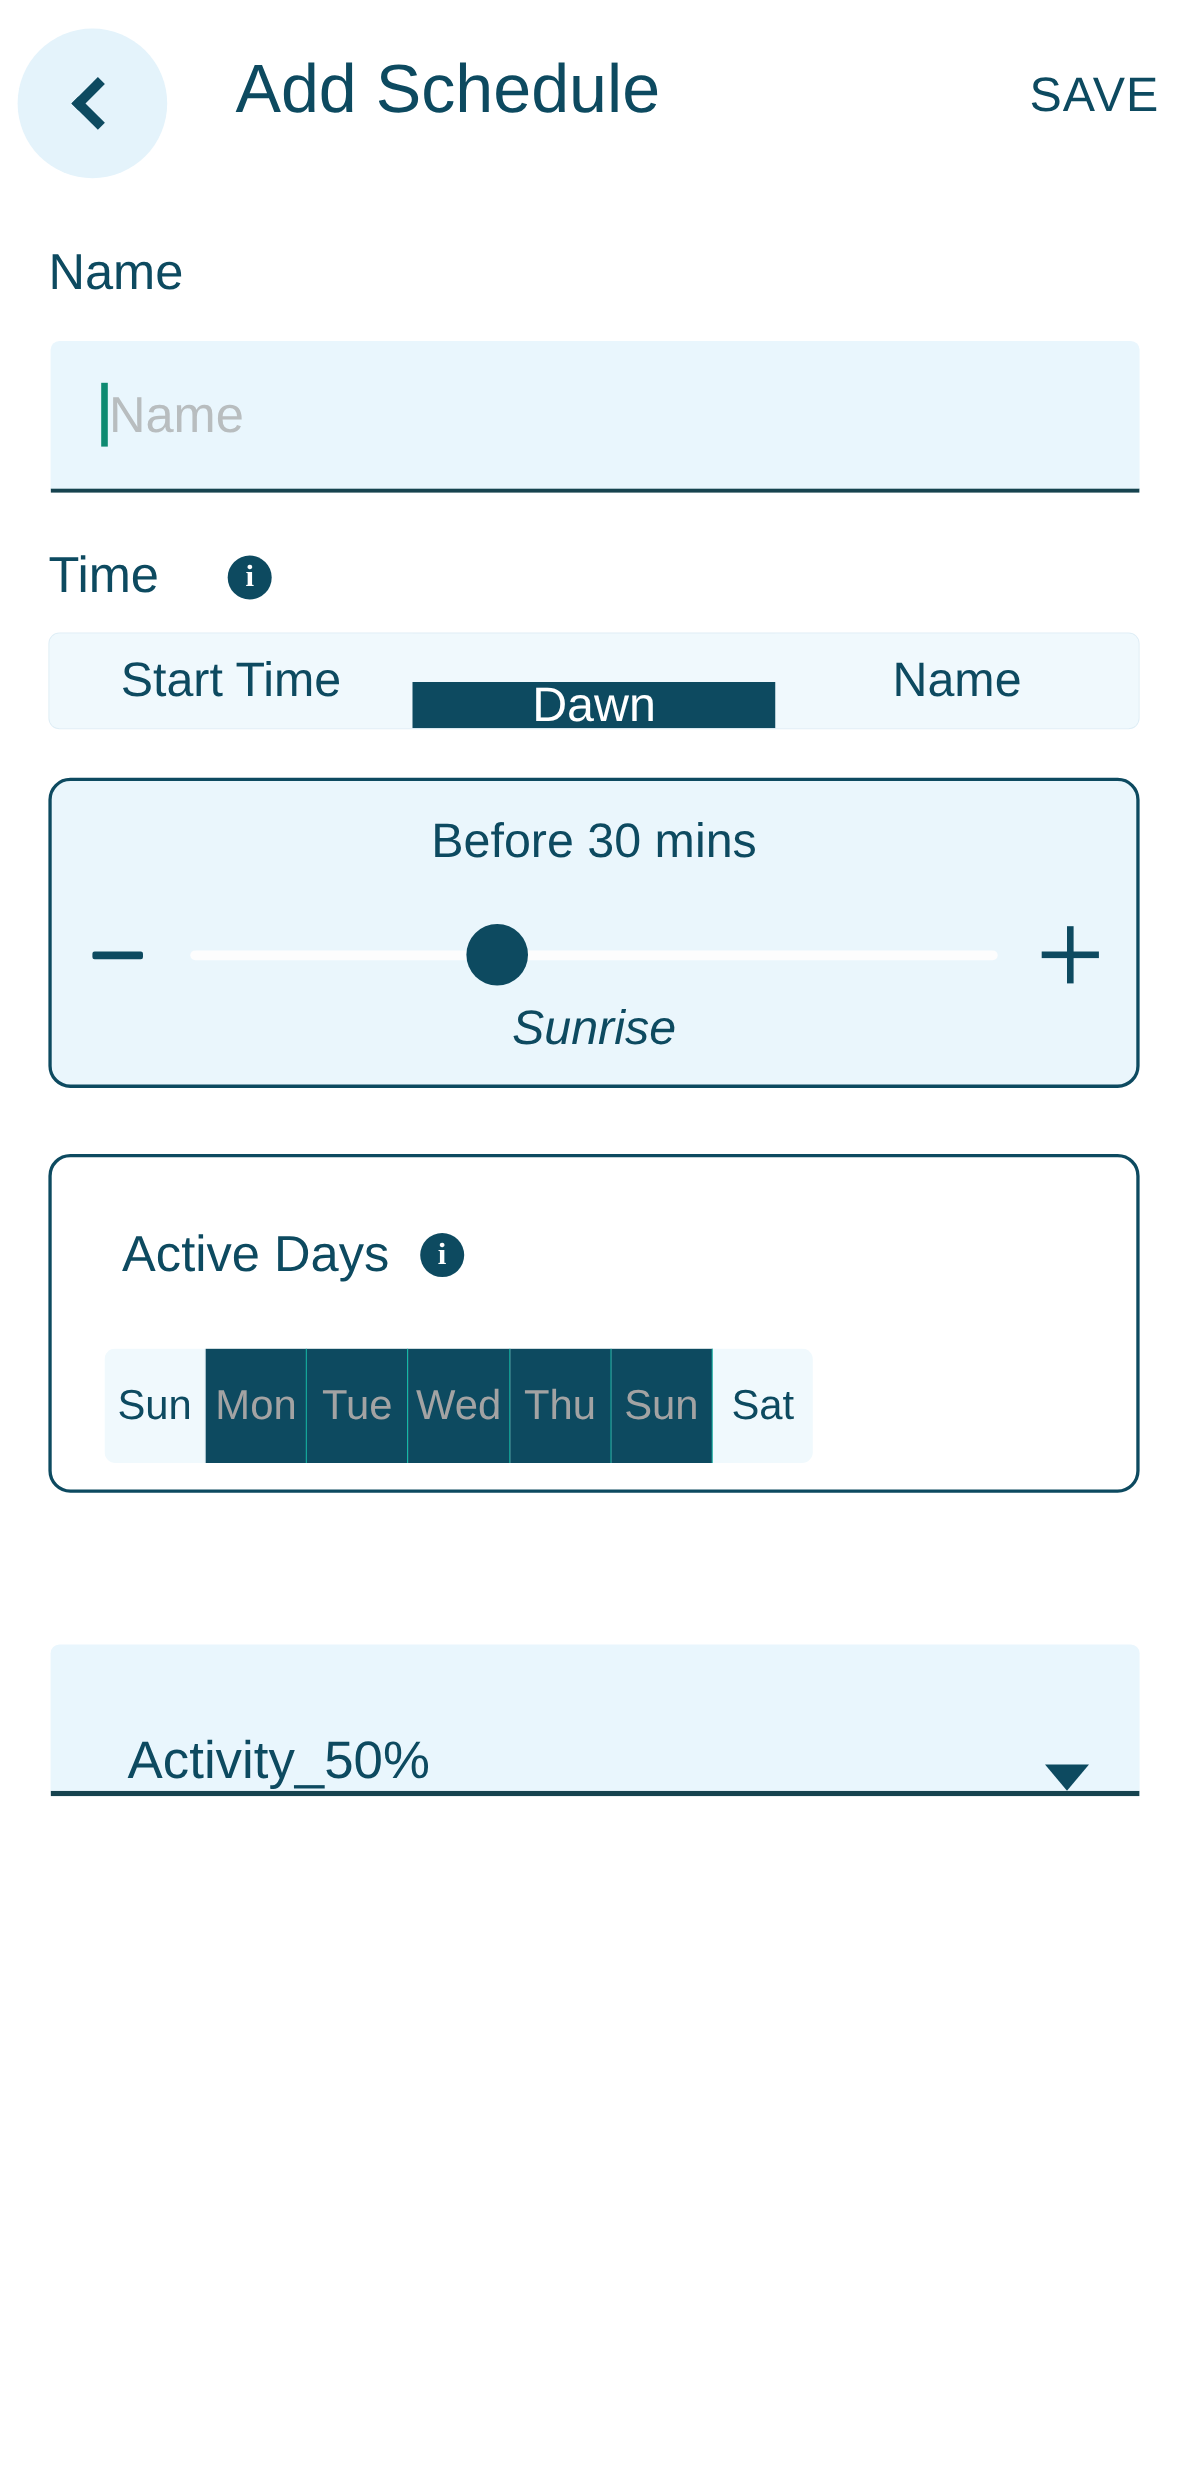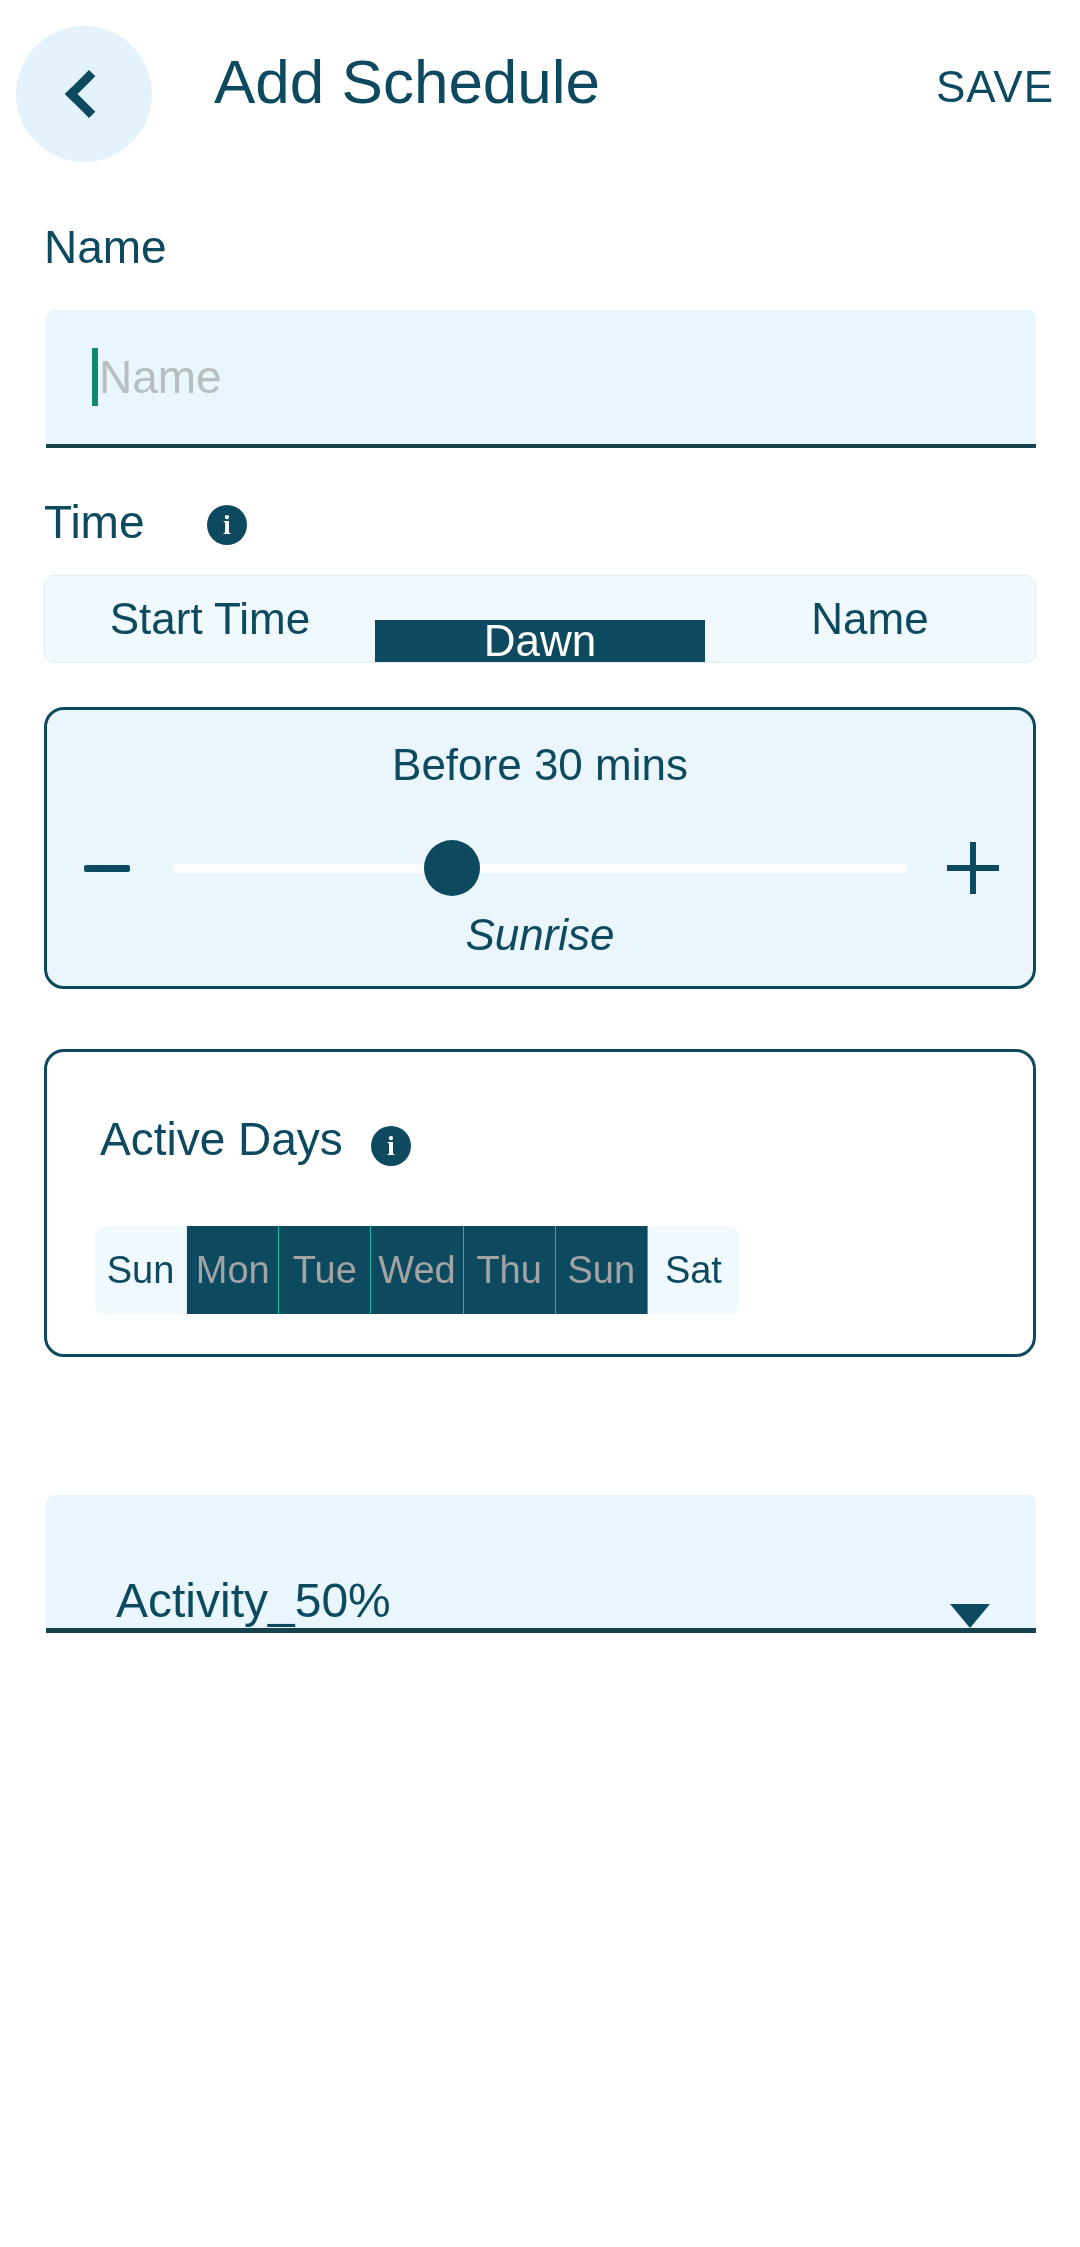--- a/index.html
+++ b/index.html
@@ -162,32 +162,32 @@
 
   
   .days-card{
     position:absolute; left:44px; top:1049px;
     width:992px; height:308px;
     background:#ffffff;
     border:3px solid var(--dark);
     border-radius:20px;
   }
   .days-head{
-    position:absolute; left:53px; top:60px;
-    display:flex; align-items:flex-end;
+    position:absolute; left:64px; top:60px;
+    display:flex; align-items:center;
   }
   .days-title{
     font-size:46px; color:var(--dark);
   }
   .info-days{
     position:static; margin-left:28px; margin-top:4px;
   }
   .days-row{
     position:absolute; left:48px; top:174px;
-    width:644px; height:88px;
+    width:644px; height:104px;
     display:flex; border-radius:10px; overflow:hidden;
   }
   .day{
     flex:1; display:flex; align-items:center; justify-content:center;
     font-size:38px; color:var(--dark);
     background:var(--palefill);
     border-right:1px solid #e2eef4;
     cursor:pointer;
   }
   .day:last-child{ border-right:none; }

